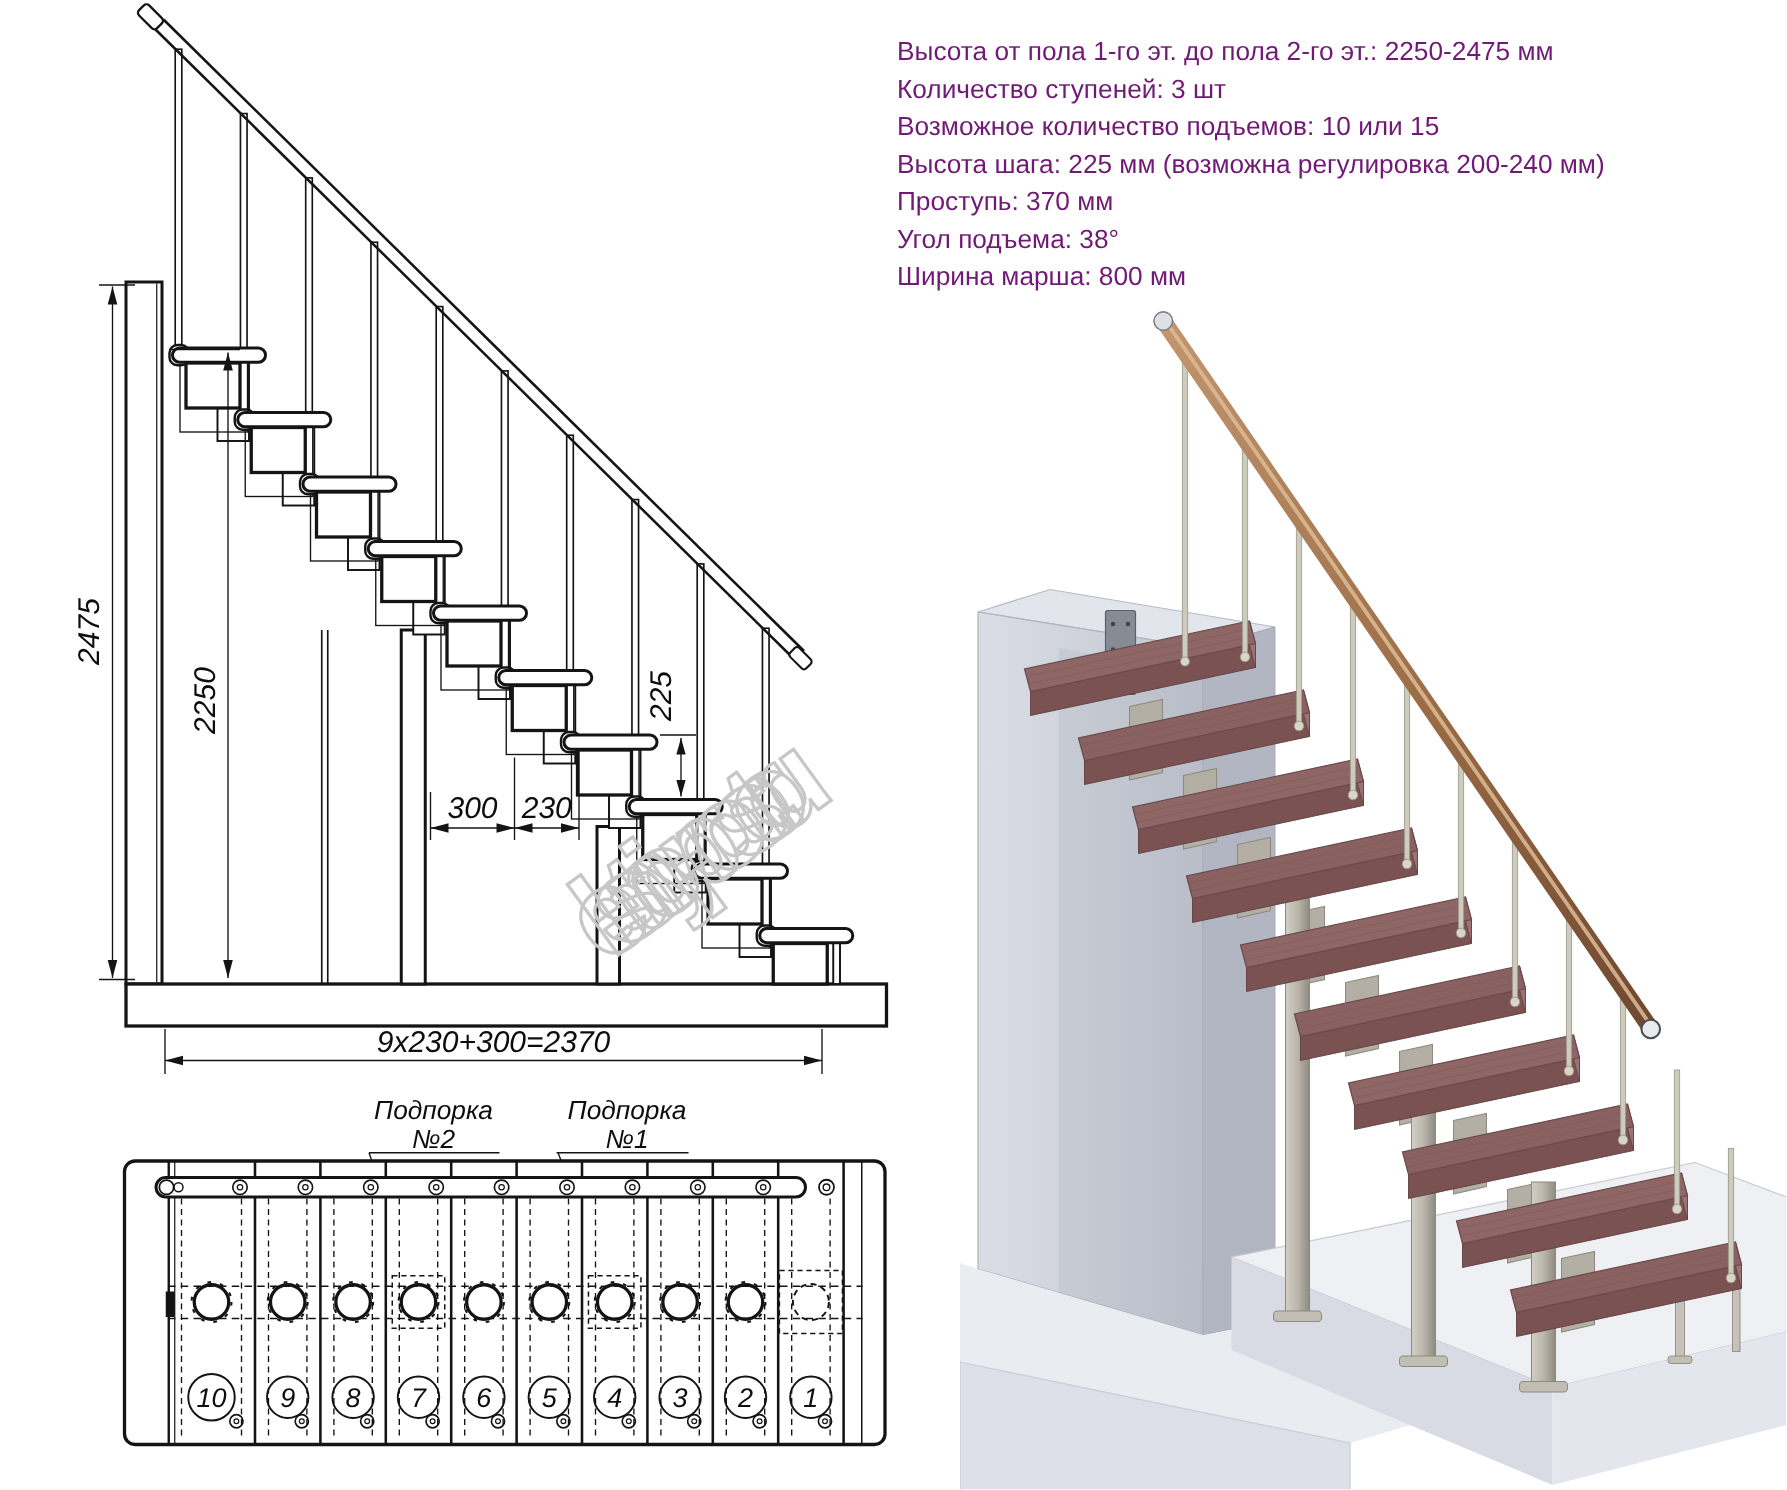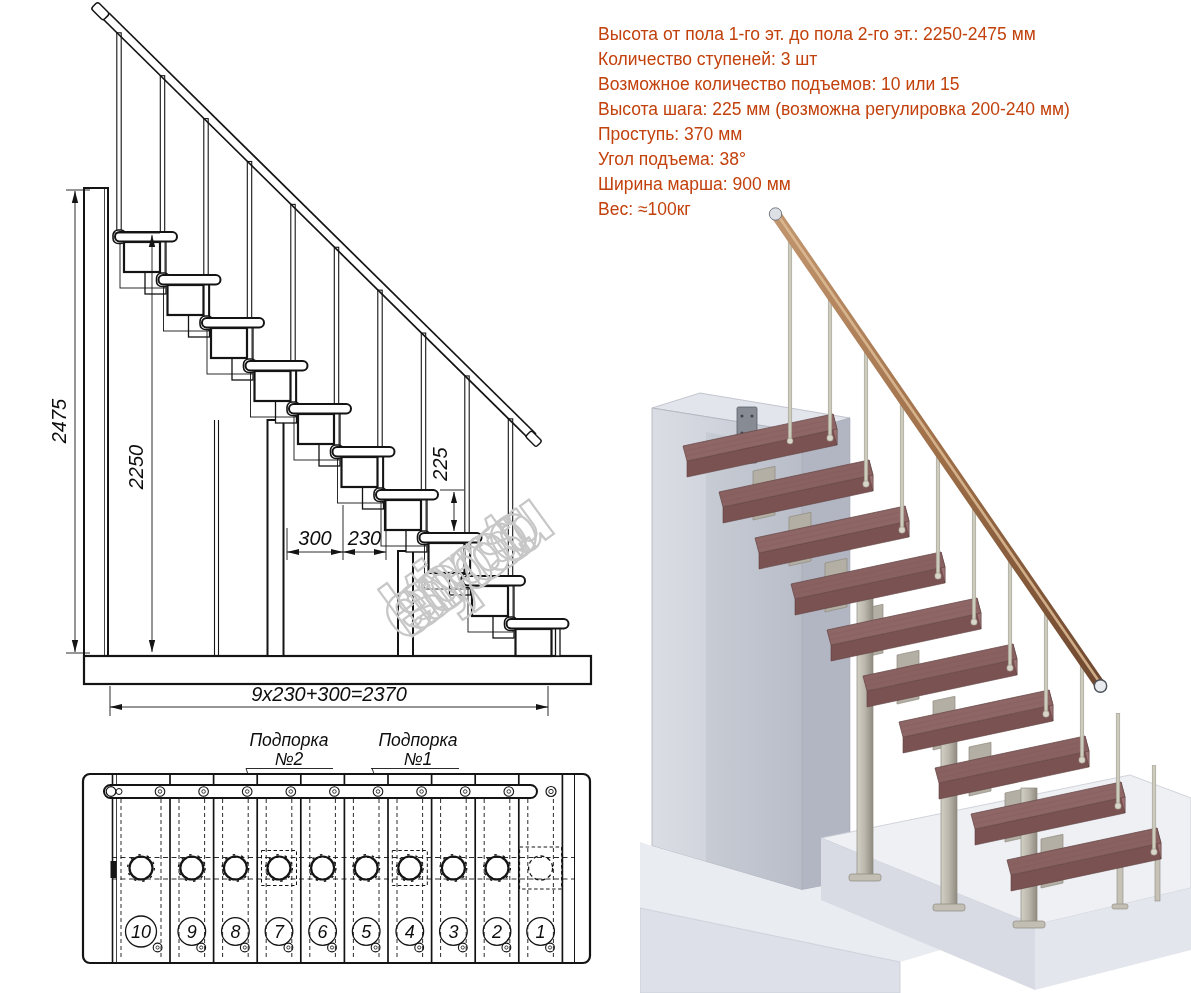--- a/index.html
+++ b/index.html
@@ -1,18 +1,18 @@
 <!DOCTYPE html>
 <html><head>
 <meta charset="utf-8">
 <style>
   html,body{margin:0;padding:0;background:#fff;}
   .stage{position:relative;width:1191px;height:993px;background:#fff;overflow:hidden;
          font-family:"Liberation Sans",sans-serif;}
-  .specs{position:absolute;left:598px;top:22px;width:560px;font-size:17.5px;line-height:25px;color:#c2410c;}
+  .specs{position:absolute;left:598px;top:22px;width:560px;font-size:17.5px;line-height:25px;color:#701a75;}
   .specs div{white-space:nowrap;}
   svg{position:absolute;}
   #left-svg{left:0;top:0;}
   #iso-svg{left:640px;top:195px;}
   .watermark{position:absolute;left:392px;top:568px;width:560px;height:100px;line-height:100px;
      transform:rotate(-36deg);transform-origin:0 50%;
      font-size:80px;font-weight:bold;letter-spacing:-0.36em;white-space:nowrap;
      color:transparent;-webkit-text-stroke:2.2px #c7c7c7;pointer-events:none;z-index:5;}
   
   .s2{fill:#fff;stroke:#141414;stroke-width:2;}
@@ -30,22 +30,21 @@
 
 <div class="stage">
 
   <div class="specs">
     <div>Высота от пола 1-го эт. до пола 2-го эт.: 2250-2475 мм</div>
     <div>Количество ступеней: 3 шт</div>
     <div>Возможное количество подъемов: 10 или 15</div>
     <div>Высота шага: 225 мм (возможна регулировка 200-240 мм)</div>
     <div>Проступь: 370 мм</div>
     <div>Угол подъема: 38°</div>
-    <div>Ширина марша: 900 мм</div>
-    <div>Вес: ≈100кг</div>
+    <div>Ширина марша: 800 мм</div>
   </div>
 
   <svg id="left-svg" width="620" height="993" viewBox="0 0 620 993">
 
     <g>
 
       <rect class="s2" x="84" y="188" width="24" height="468"></rect>
       <line class="nf" x1="104.5" y1="189" x2="104.5" y2="655" stroke-width="0.8"></line>
 
       <rect class="s22" x="84" y="656" width="507" height="28"></rect>

